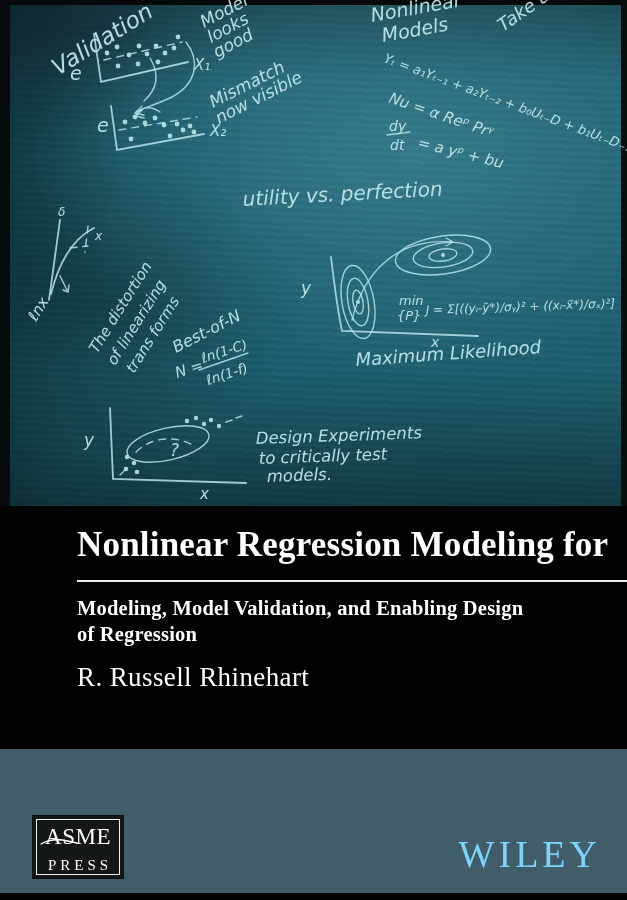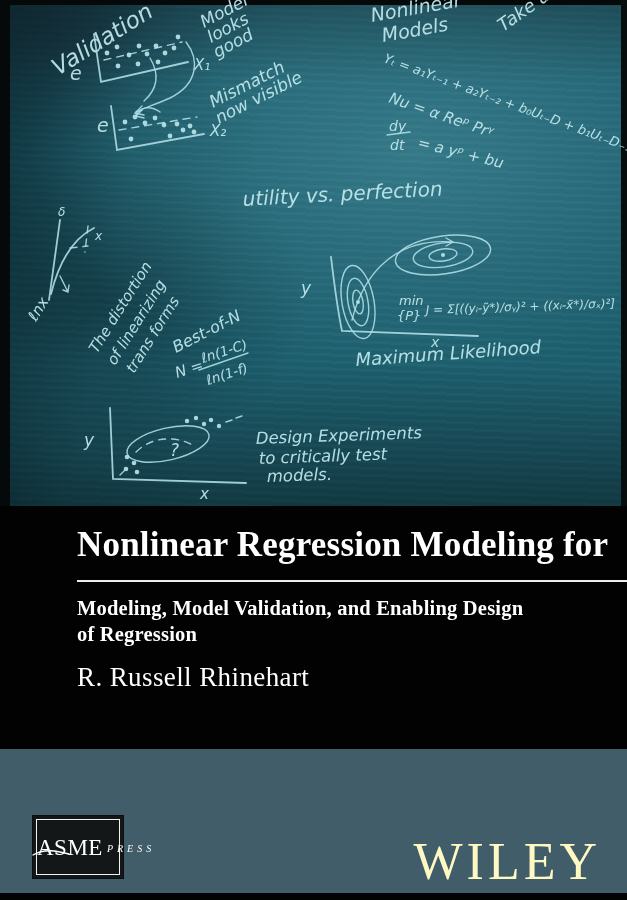--- a/index.html
+++ b/index.html
@@ -29,25 +29,25 @@
   .book-title{font-size:35px;font-weight:bold;line-height:1.17;letter-spacing:.2px;margin:0;}
   .title-rule{width:557px;height:2px;background:#ededed;margin:14px 0 13px 0;}
   .book-subtitle{font-size:20.5px;font-weight:bold;line-height:1.28;letter-spacing:.2px;}
   .book-author{font-size:27px;font-weight:normal;margin-top:15px;letter-spacing:.4px;}
 
   
   .footer{position:absolute;left:0;top:749px;width:627px;height:144px;background:#405d69;}
   .asme-box{position:absolute;left:33px;top:67px;width:90px;height:62px;background:#141718;
             box-shadow:0 0 0 1px #0c0e0f;}
   .asme-inner{position:absolute;left:3px;top:3px;right:3px;bottom:3px;border:1px solid #f2f2f2;
-              display:flex;flex-direction:row;align-items:center;justify-content:flex-start;color:#fff;}
+              display:flex;flex-direction:column;align-items:center;justify-content:flex-end;color:#fff;}
   .asme-name{position:relative;font-size:23px;line-height:1;letter-spacing:.5px;font-weight:normal;}
   .asme-swoosh{position:absolute;left:-6px;top:9px;}
-  .asme-press{font-style:italic;font-size:10px;letter-spacing:4px;margin-top:3px;padding-left:4px;}
-  .wiley{position:absolute;right:26px;top:83px;font-size:52px;letter-spacing:4px;color:#fef9c3;
+  .asme-press{font-size:15px;letter-spacing:4px;margin-top:9px;padding-left:4px;}
+  .wiley{position:absolute;right:26px;top:83px;font-size:38px;letter-spacing:4px;color:#7dd3fc;
          font-family:"Liberation Serif",serif;}
 </style>
 </head>
 <body>
 
 <div class="cover">
 
   <div class="chalkboard">
     <svg class="chalk-svg" width="627" height="506" viewBox="0 0 627 506">
 

